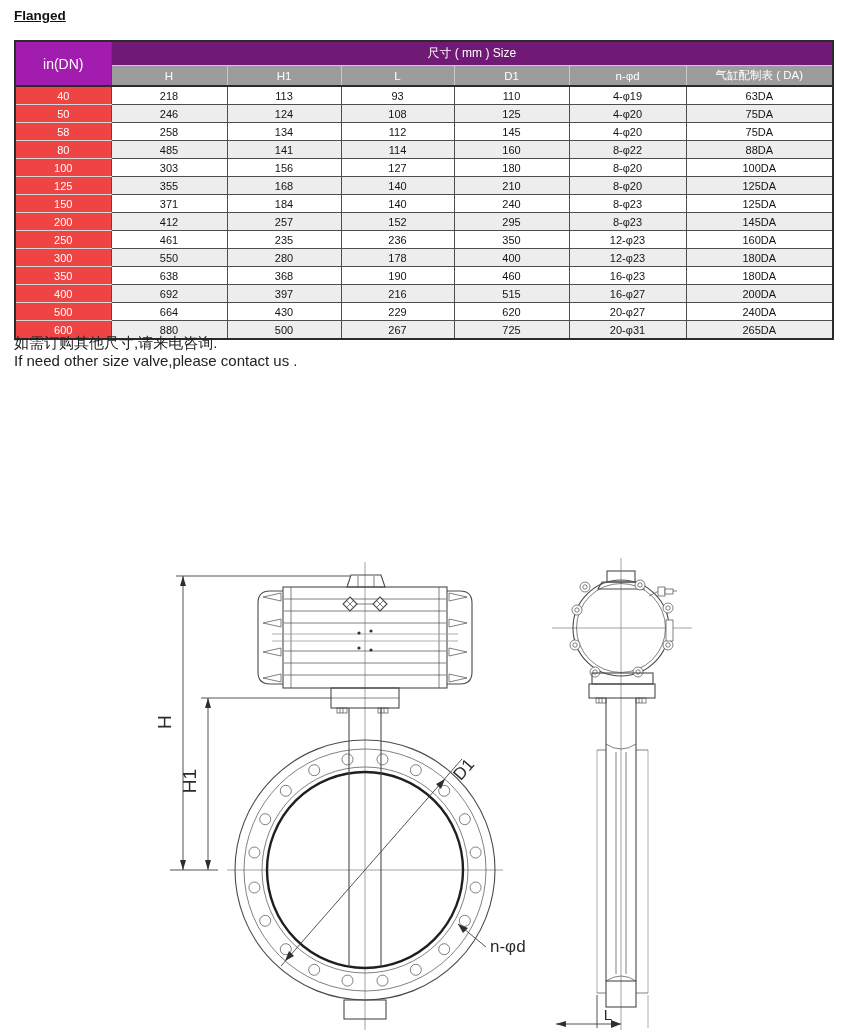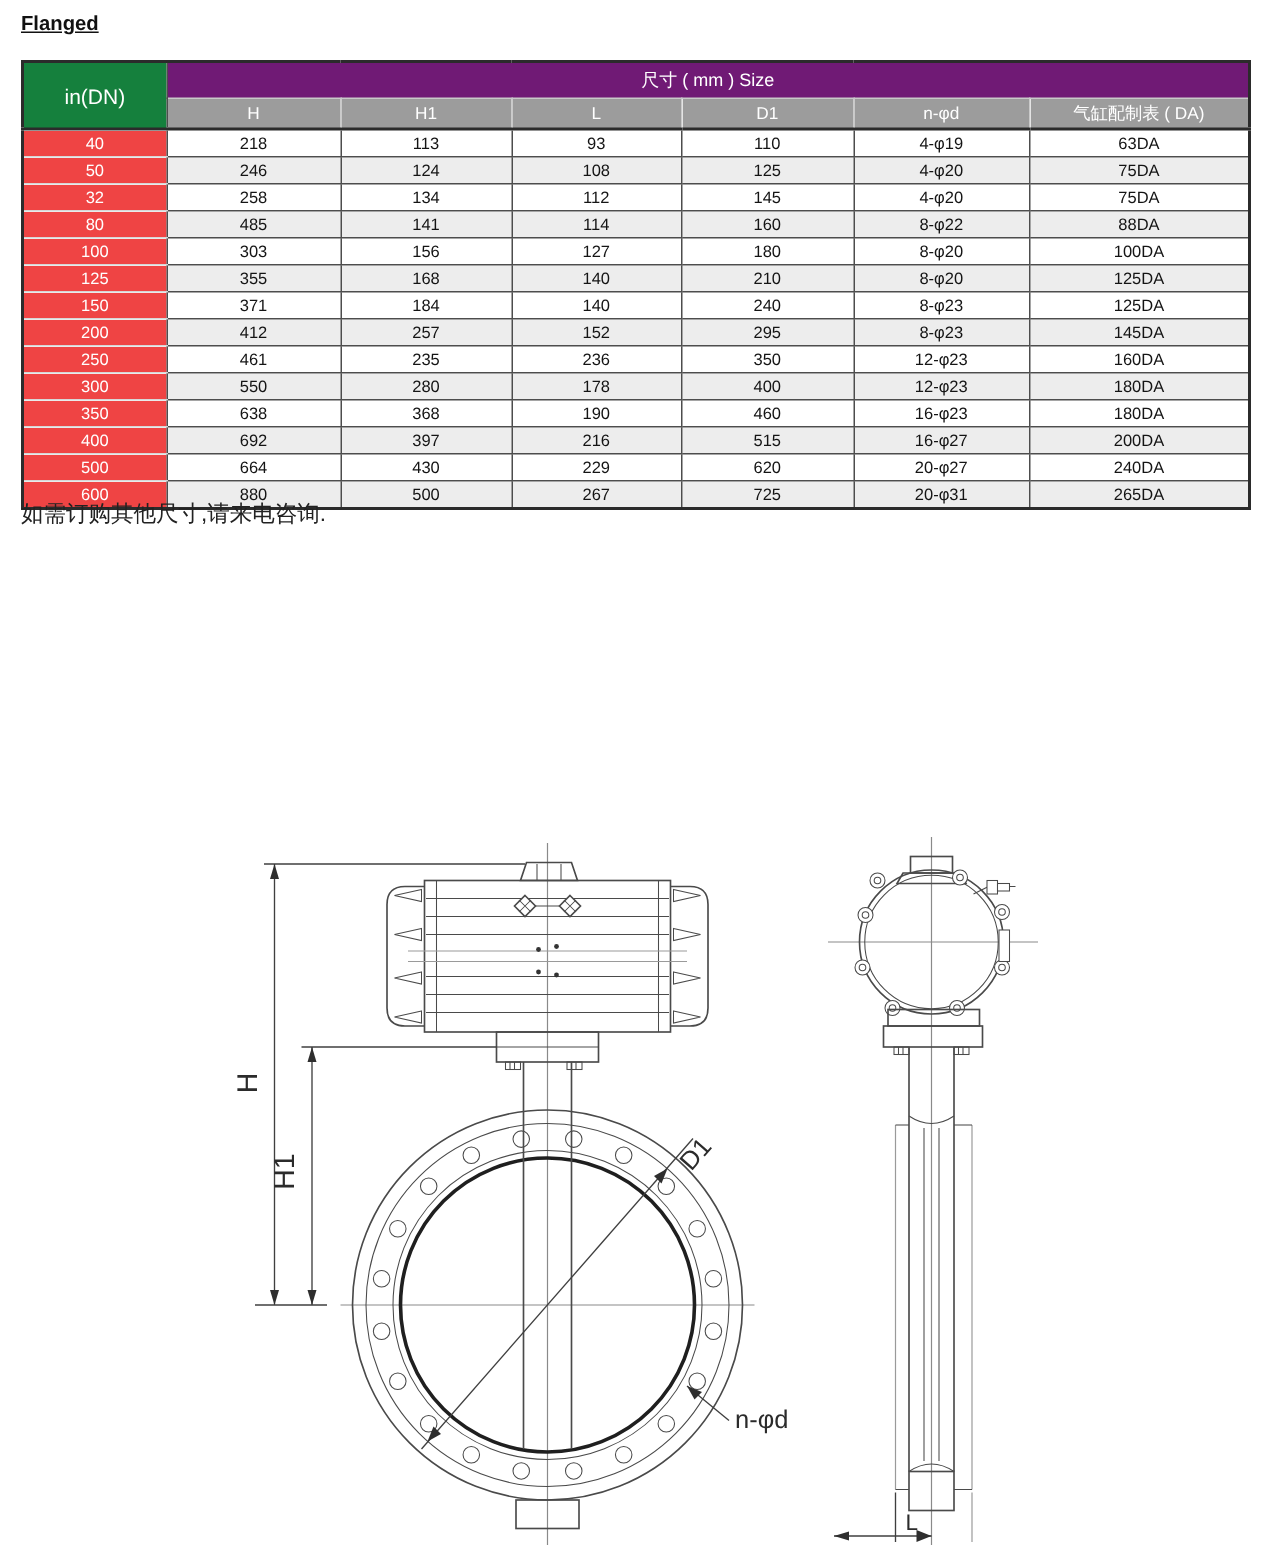--- a/index.html
+++ b/index.html
@@ -2,21 +2,21 @@
 <html><head>
 <meta charset="utf-8">
 <style>
   html,body{margin:0;padding:0;background:#fff;}
   body{width:846px;height:1036px;position:relative;font-family:"Liberation Sans",sans-serif;color:#1a1a1a;}
   .page{position:absolute;inset:0;}
   .title{position:absolute;left:14px;top:8px;font-size:13.5px;font-weight:bold;color:#111;margin:0;text-decoration:underline;}
   table.spec{position:absolute;left:14px;top:40px;width:818px;border-collapse:collapse;table-layout:fixed;
     border:2px solid #2b2b2b;font-size:11px;}
   table.spec th, table.spec td{padding:0;text-align:center;vertical-align:middle;overflow:hidden;white-space:nowrap;}
-  th.corner{background:#15803d;color:#fff;font-size:14px;font-weight:normal;border:1px solid #c9c9c9;border-right:1px solid #4d4d4d;border-bottom:2px solid #2b2b2b;margin-left:32px;}
+  th.corner{background:#a21caf;color:#fff;font-size:14px;font-weight:normal;border:1px solid #c9c9c9;border-right:1px solid #4d4d4d;border-bottom:2px solid #2b2b2b;margin-left:32px;}
   th.size{background:#701a75;color:#fff;font-size:12px;font-weight:normal;height:23px;border:1px solid #c9c9c9;}
   tr.subhead th{background:#9c9c9c;color:#fff;font-size:11.5px;font-weight:normal;height:19px;border:1px solid #c9c9c9;border-bottom:2px solid #2b2b2b;}
   tbody td{border:1px solid #4d4d4d;height:17px;background:#fff;color:#141414;}
   tbody td.dn{background:#ef4444;color:#fff;border-top:1px solid #d6d6d6;border-bottom:1px solid #d6d6d6;border-left:1px solid #2b2b2b;border-right:1px solid #4d4d4d;}
   tbody tr:nth-child(even) td:not(.dn){background:#ededed;}
   .notes{position:absolute;left:14px;top:334px;font-size:15px;line-height:17.5px;color:#222;}
   svg.draw{position:absolute;left:0;top:545px;}
   .ln{stroke:#4a4a4a;stroke-width:1.1;fill:none;}
   .ln-thin{stroke:#4a4a4a;stroke-width:0.7;fill:none;}
   .ln-gray{stroke:#9a9a9a;stroke-width:0.8;fill:none;}
@@ -75,21 +75,21 @@
         <tr>
           <td class="dn">50</td>
           <td>246</td>
           <td>124</td>
           <td>108</td>
           <td>125</td>
           <td>4-φ20</td>
           <td>75DA</td>
         </tr>
         <tr>
-          <td class="dn">32</td>
+          <td class="dn">58</td>
           <td>258</td>
           <td>134</td>
           <td>112</td>
           <td>145</td>
           <td>4-φ20</td>
           <td>75DA</td>
         </tr>
         <tr>
           <td class="dn">80</td>
           <td>485</td>
@@ -187,20 +187,21 @@
           <td>267</td>
           <td>725</td>
           <td>20-φ31</td>
           <td>265DA</td>
         </tr>
       </tbody>
   </table>
 
   <div class="notes">
     <div>如需订购其他尺寸,请来电咨询.</div>
+    <div>If need other size valve,please contact us .</div>
   </div>
 
   <svg id="drawing" class="draw" width="846" height="491" viewBox="0 545 846 491">
 
     <g>
       <line x1="365" y1="562" x2="365" y2="1030" class="cl"></line>
       <line x1="227" y1="870" x2="503" y2="870" class="cl"></line>
 
       <circle cx="365" cy="870" r="130" class="ln"></circle>
       <circle cx="365" cy="870" r="121" class="ln-thin"></circle>

